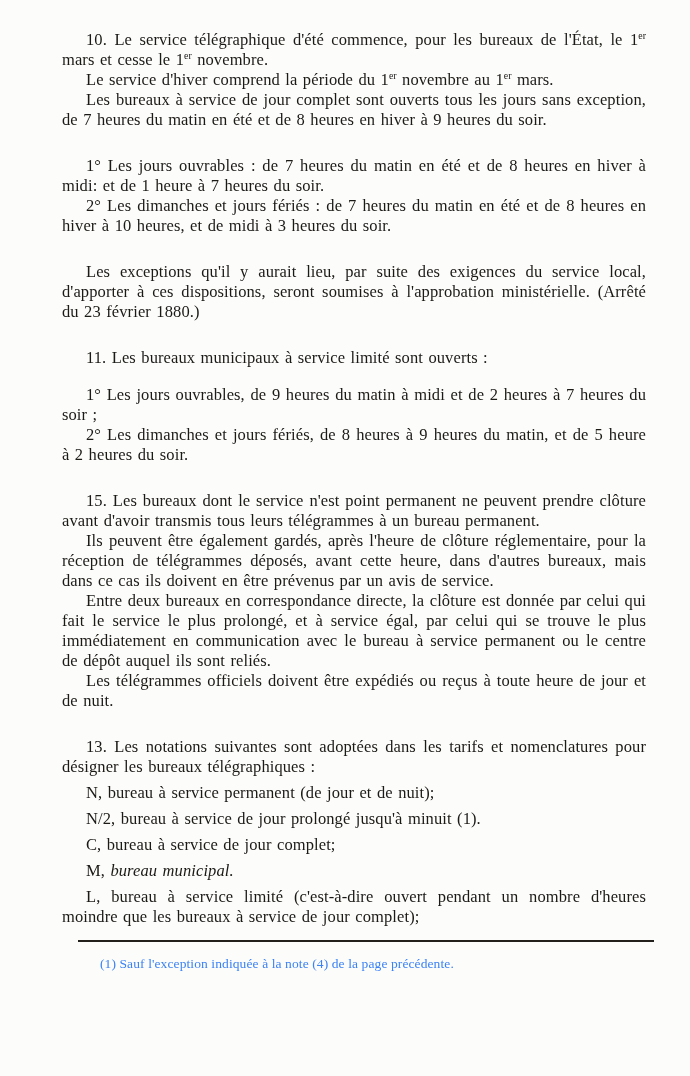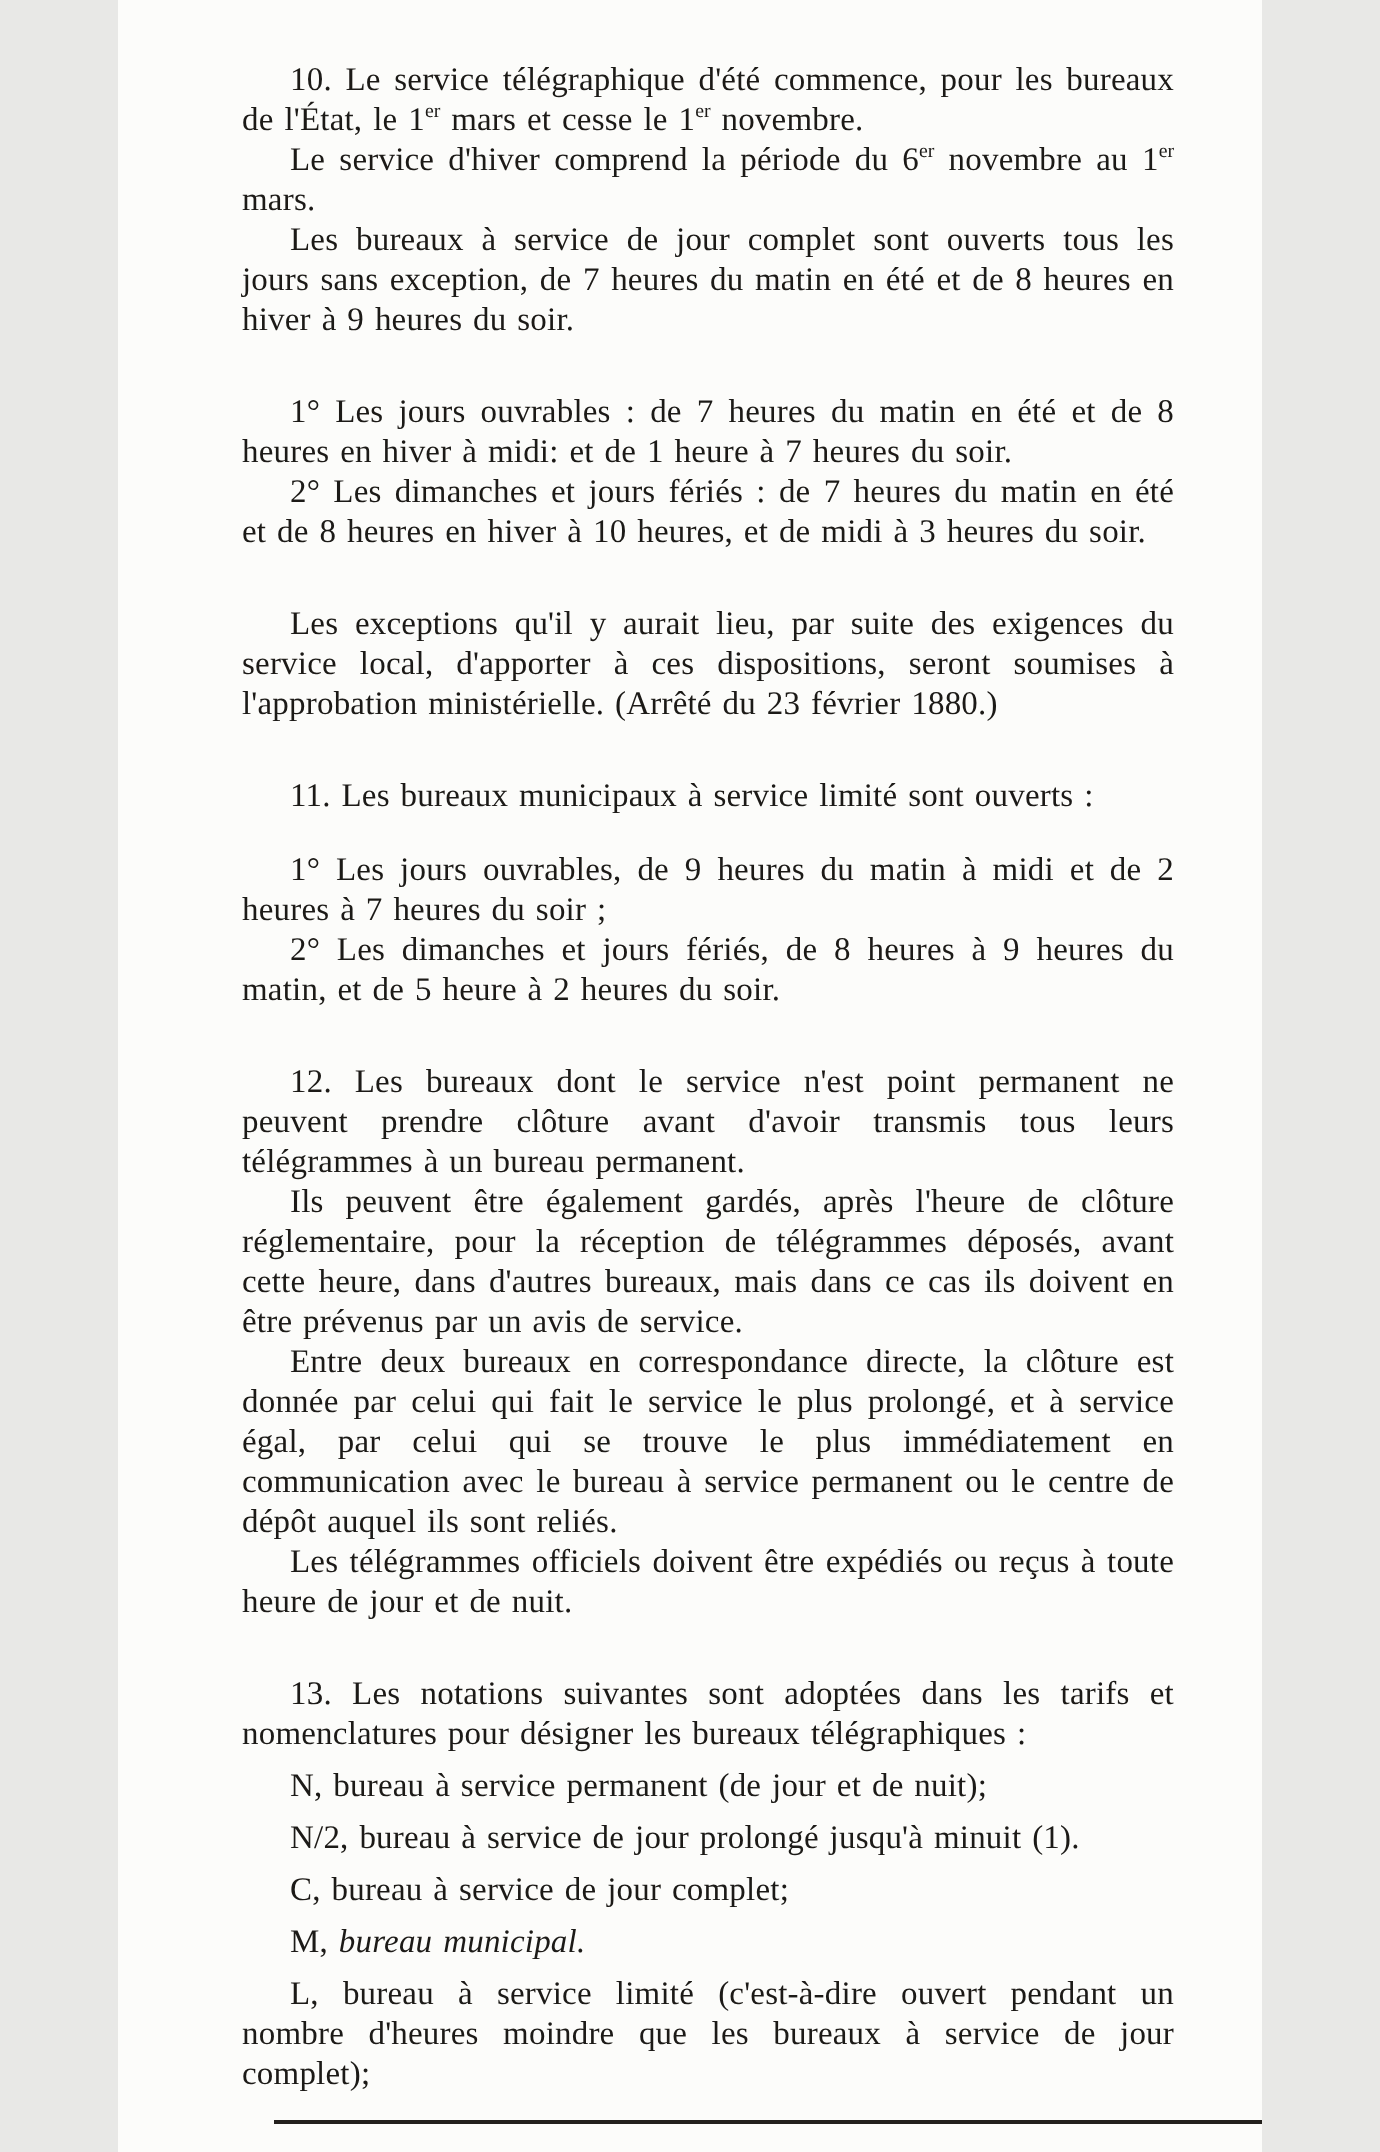--- a/index.html
+++ b/index.html
@@ -2,21 +2,21 @@
 <html><head>
 <meta charset="utf-8">
 <style>
   html, body {
     margin: 0;
     padding: 0;
     background: #e8e8e6;
   }
   .page {
     position: relative;
-    width: 572px;
+    width: 690px;
     height: 1076px;
     margin: 0 auto;
     background: #fcfcfa;
     box-sizing: border-box;
     padding: 30px 44px 0 62px;
     font-family: "Liberation Serif", "DejaVu Serif", serif;
     color: #1c1a17;
     overflow: hidden;
   }
   .body-text p {
@@ -54,29 +54,29 @@
     letter-spacing: 0.1px;
     color: #3b82f6;
   }
 </style>
 </head>
 <body>
 
 <div class="page" style="background: rgb(252, 252, 250); color: rgb(28, 26, 23);">
   <div class="body-text">
       <p class="plain"><span>10. Le service télégraphique d'été commence, pour les bureaux de l'État, le 1</span><sup>er</sup><span> mars et cesse le 1</span><sup>er</sup><span> novembre.</span></p>
-      <p class="plain"><span>Le service d'hiver comprend la période du 6</span><sup>er</sup><span> novembre au 1</span><sup>er</sup><span> mars.</span></p>
+      <p class="plain"><span>Le service d'hiver comprend la période du 1</span><sup>er</sup><span> novembre au 1</span><sup>er</sup><span> mars.</span></p>
       <p class="plain"><span>Les bureaux à service de jour complet sont ouverts tous les jours sans exception, de 7 heures du matin en été et de 8 heures en hiver à 9 heures du soir.</span></p>
       <p class="spaced"><span>1° Les jours ouvrables : de 7 heures du matin en été et de 8 heures en hiver à midi: et de 1 heure à 7 heures du soir.</span></p>
       <p class="plain"><span>2° Les dimanches et jours fériés : de 7 heures du matin en été et de 8 heures en hiver à 10 heures, et de midi à 3 heures du soir.</span></p>
       <p class="spaced"><span>Les exceptions qu'il y aurait lieu, par suite des exigences du service local, d'apporter à ces dispositions, seront soumises à l'approbation ministérielle. (Arrêté du 23 février 1880.)</span></p>
       <p class="spaced"><span>11. Les bureaux municipaux à service limité sont ouverts :</span></p>
       <p class="spaced-sm"><span>1° Les jours ouvrables, de 9 heures du matin à midi et de 2 heures à 7 heures du soir ;</span></p>
       <p class="plain"><span>2° Les dimanches et jours fériés, de 8 heures à 9 heures du matin, et de 5 heure à 2 heures du soir.</span></p>
-      <p class="spaced"><span>12. Les bureaux dont le service n'est point permanent ne peuvent prendre clôture avant d'avoir transmis tous leurs télégrammes à un bureau permanent.</span></p>
+      <p class="spaced"><span>15. Les bureaux dont le service n'est point permanent ne peuvent prendre clôture avant d'avoir transmis tous leurs télégrammes à un bureau permanent.</span></p>
       <p class="plain"><span>Ils peuvent être également gardés, après l'heure de clôture réglementaire, pour la réception de télégrammes déposés, avant cette heure, dans d'autres bureaux, mais dans ce cas ils doivent en être prévenus par un avis de service.</span></p>
       <p class="plain"><span>Entre deux bureaux en correspondance directe, la clôture est donnée par celui qui fait le service le plus prolongé, et à service égal, par celui qui se trouve le plus immédiatement en communication avec le bureau à service permanent ou le centre de dépôt auquel ils sont reliés.</span></p>
       <p class="plain"><span>Les télégrammes officiels doivent être expédiés ou reçus à toute heure de jour et de nuit.</span></p>
       <p class="spaced"><span>13. Les notations suivantes sont adoptées dans les tarifs et nomenclatures pour désigner les bureaux télégraphiques :</span></p>
       <p class="notation"><span>N, bureau à service permanent (de jour et de nuit);</span></p>
       <p class="notation"><span>N/2, bureau à service de jour prolongé jusqu'à minuit (1).</span></p>
       <p class="notation"><span>C, bureau à service de jour complet;</span></p>
       <p class="notation"><span>M, </span><i>bureau municipal.</i></p>
       <p class="notation"><span>L, bureau à service limité (c'est-à-dire ouvert pendant un nombre d'heures moindre que les bureaux à service de jour complet);</span></p>
     </div>

